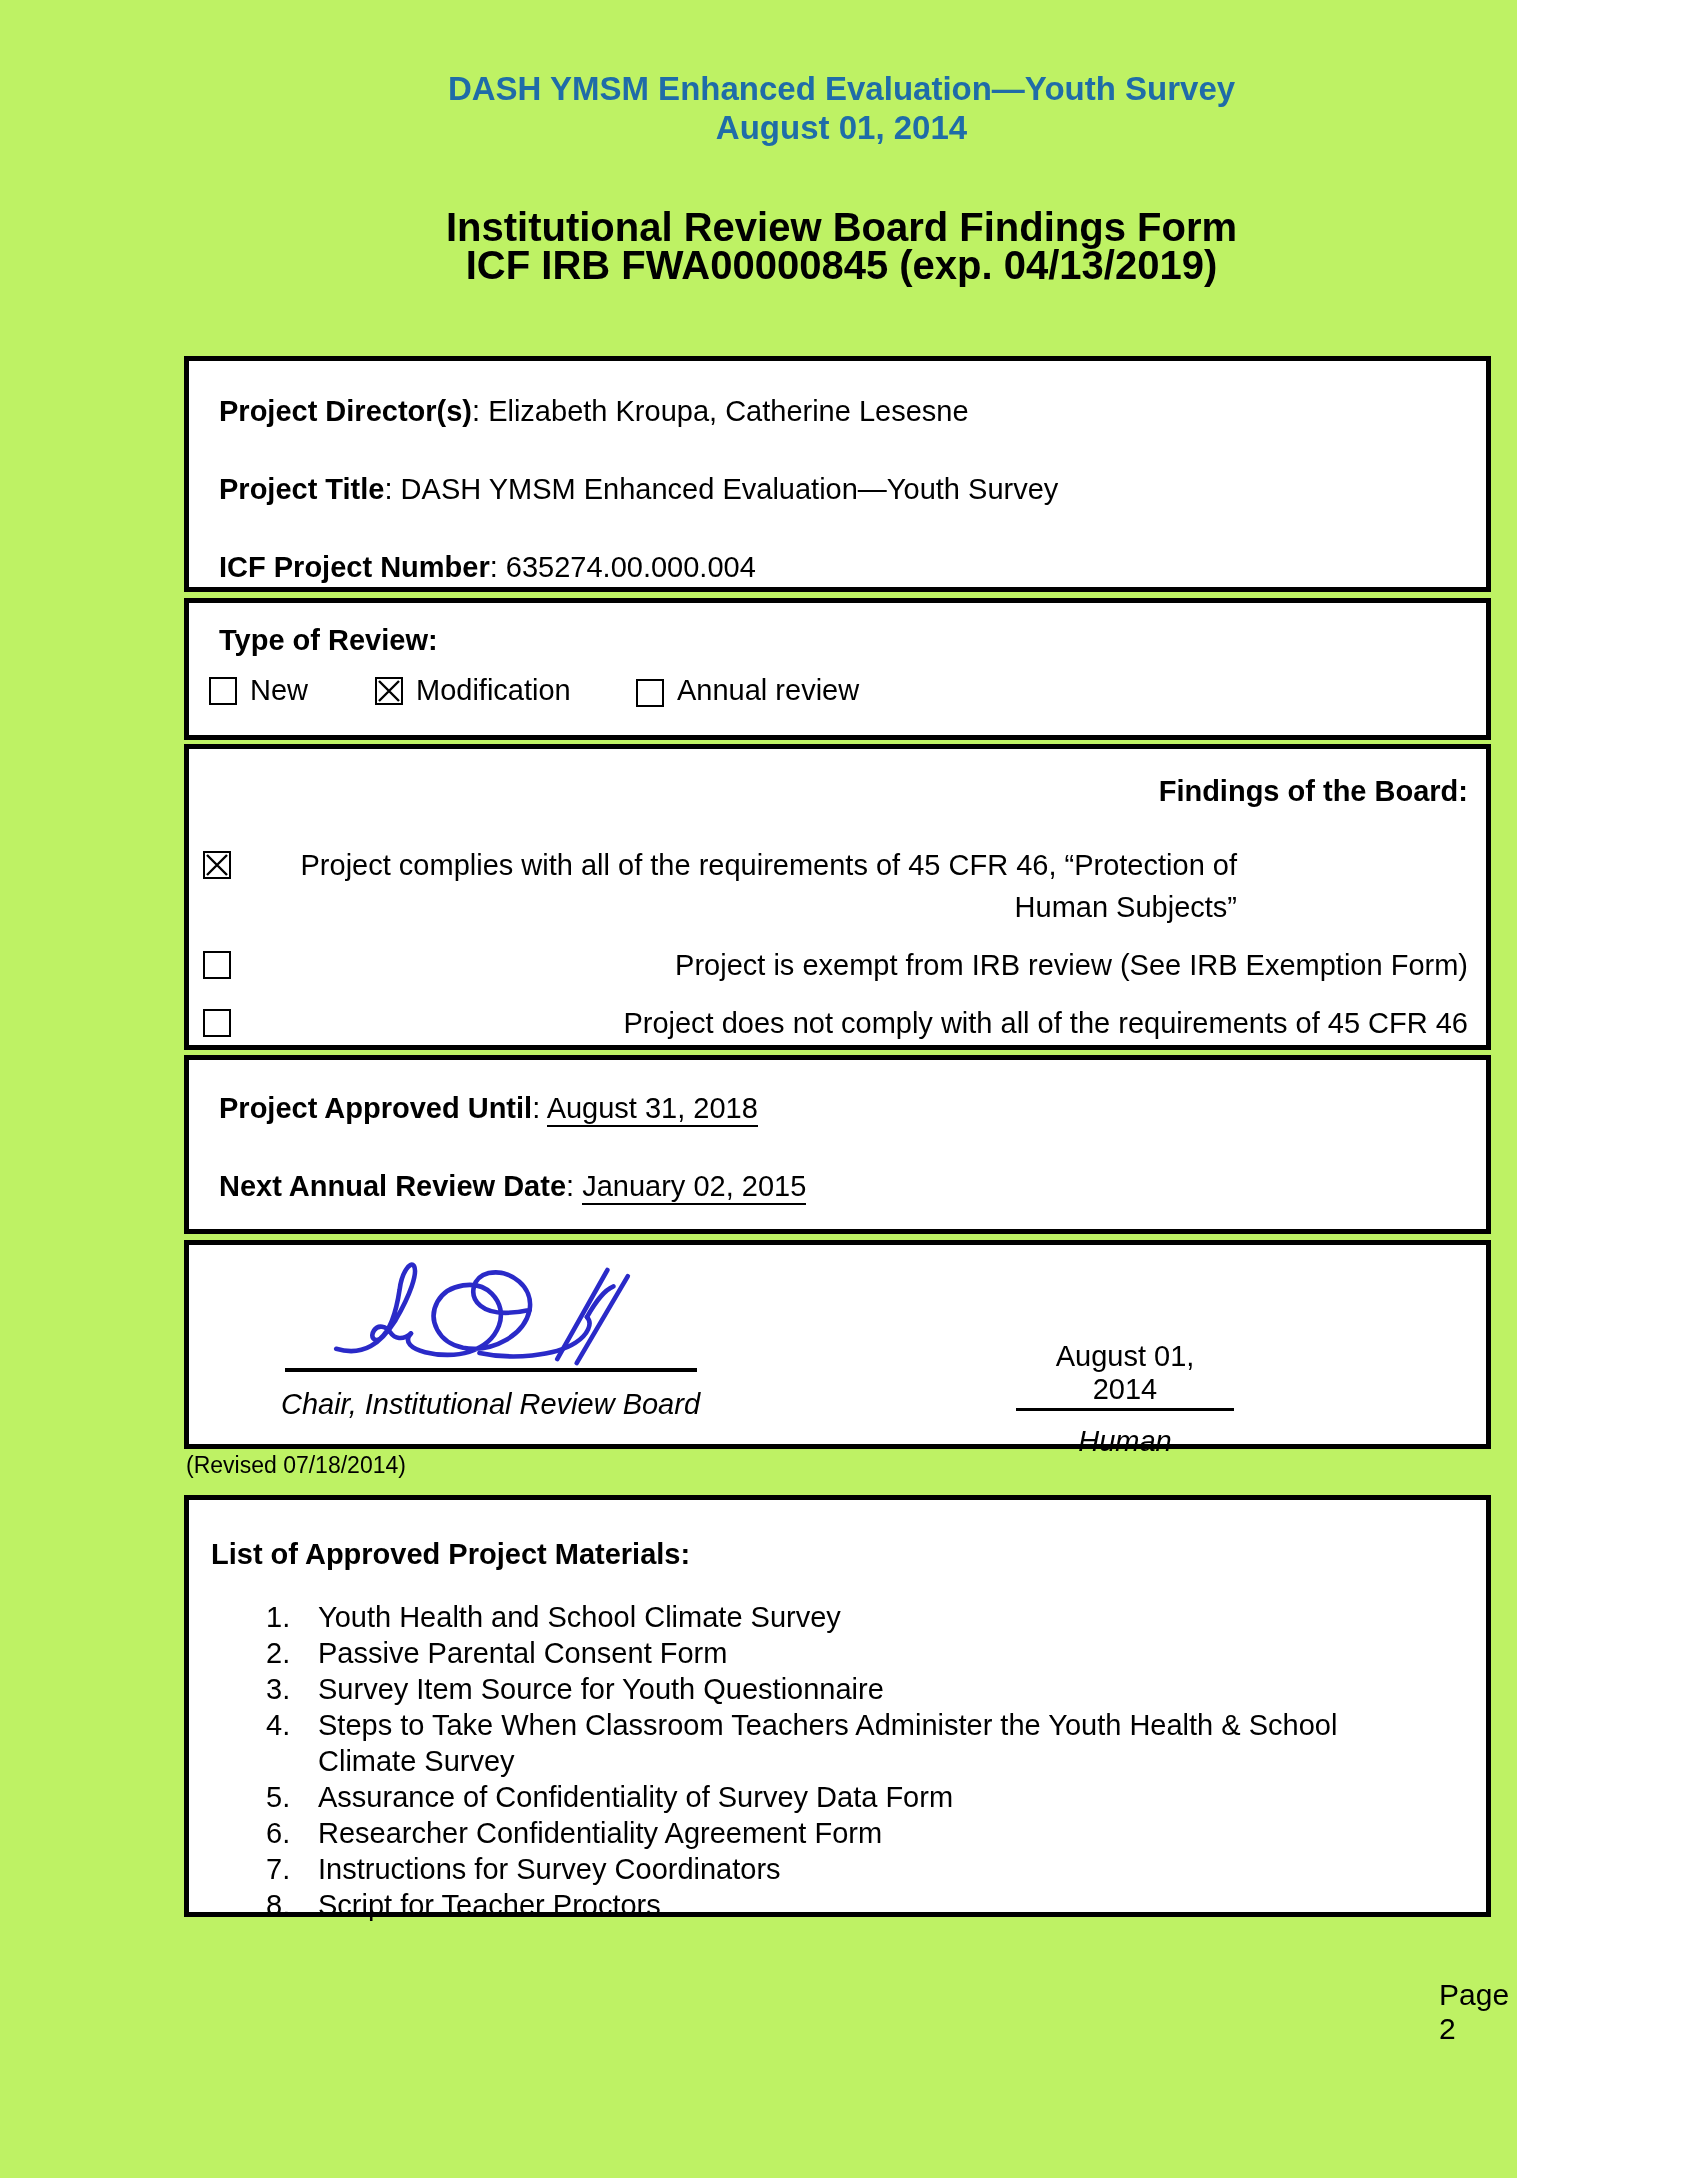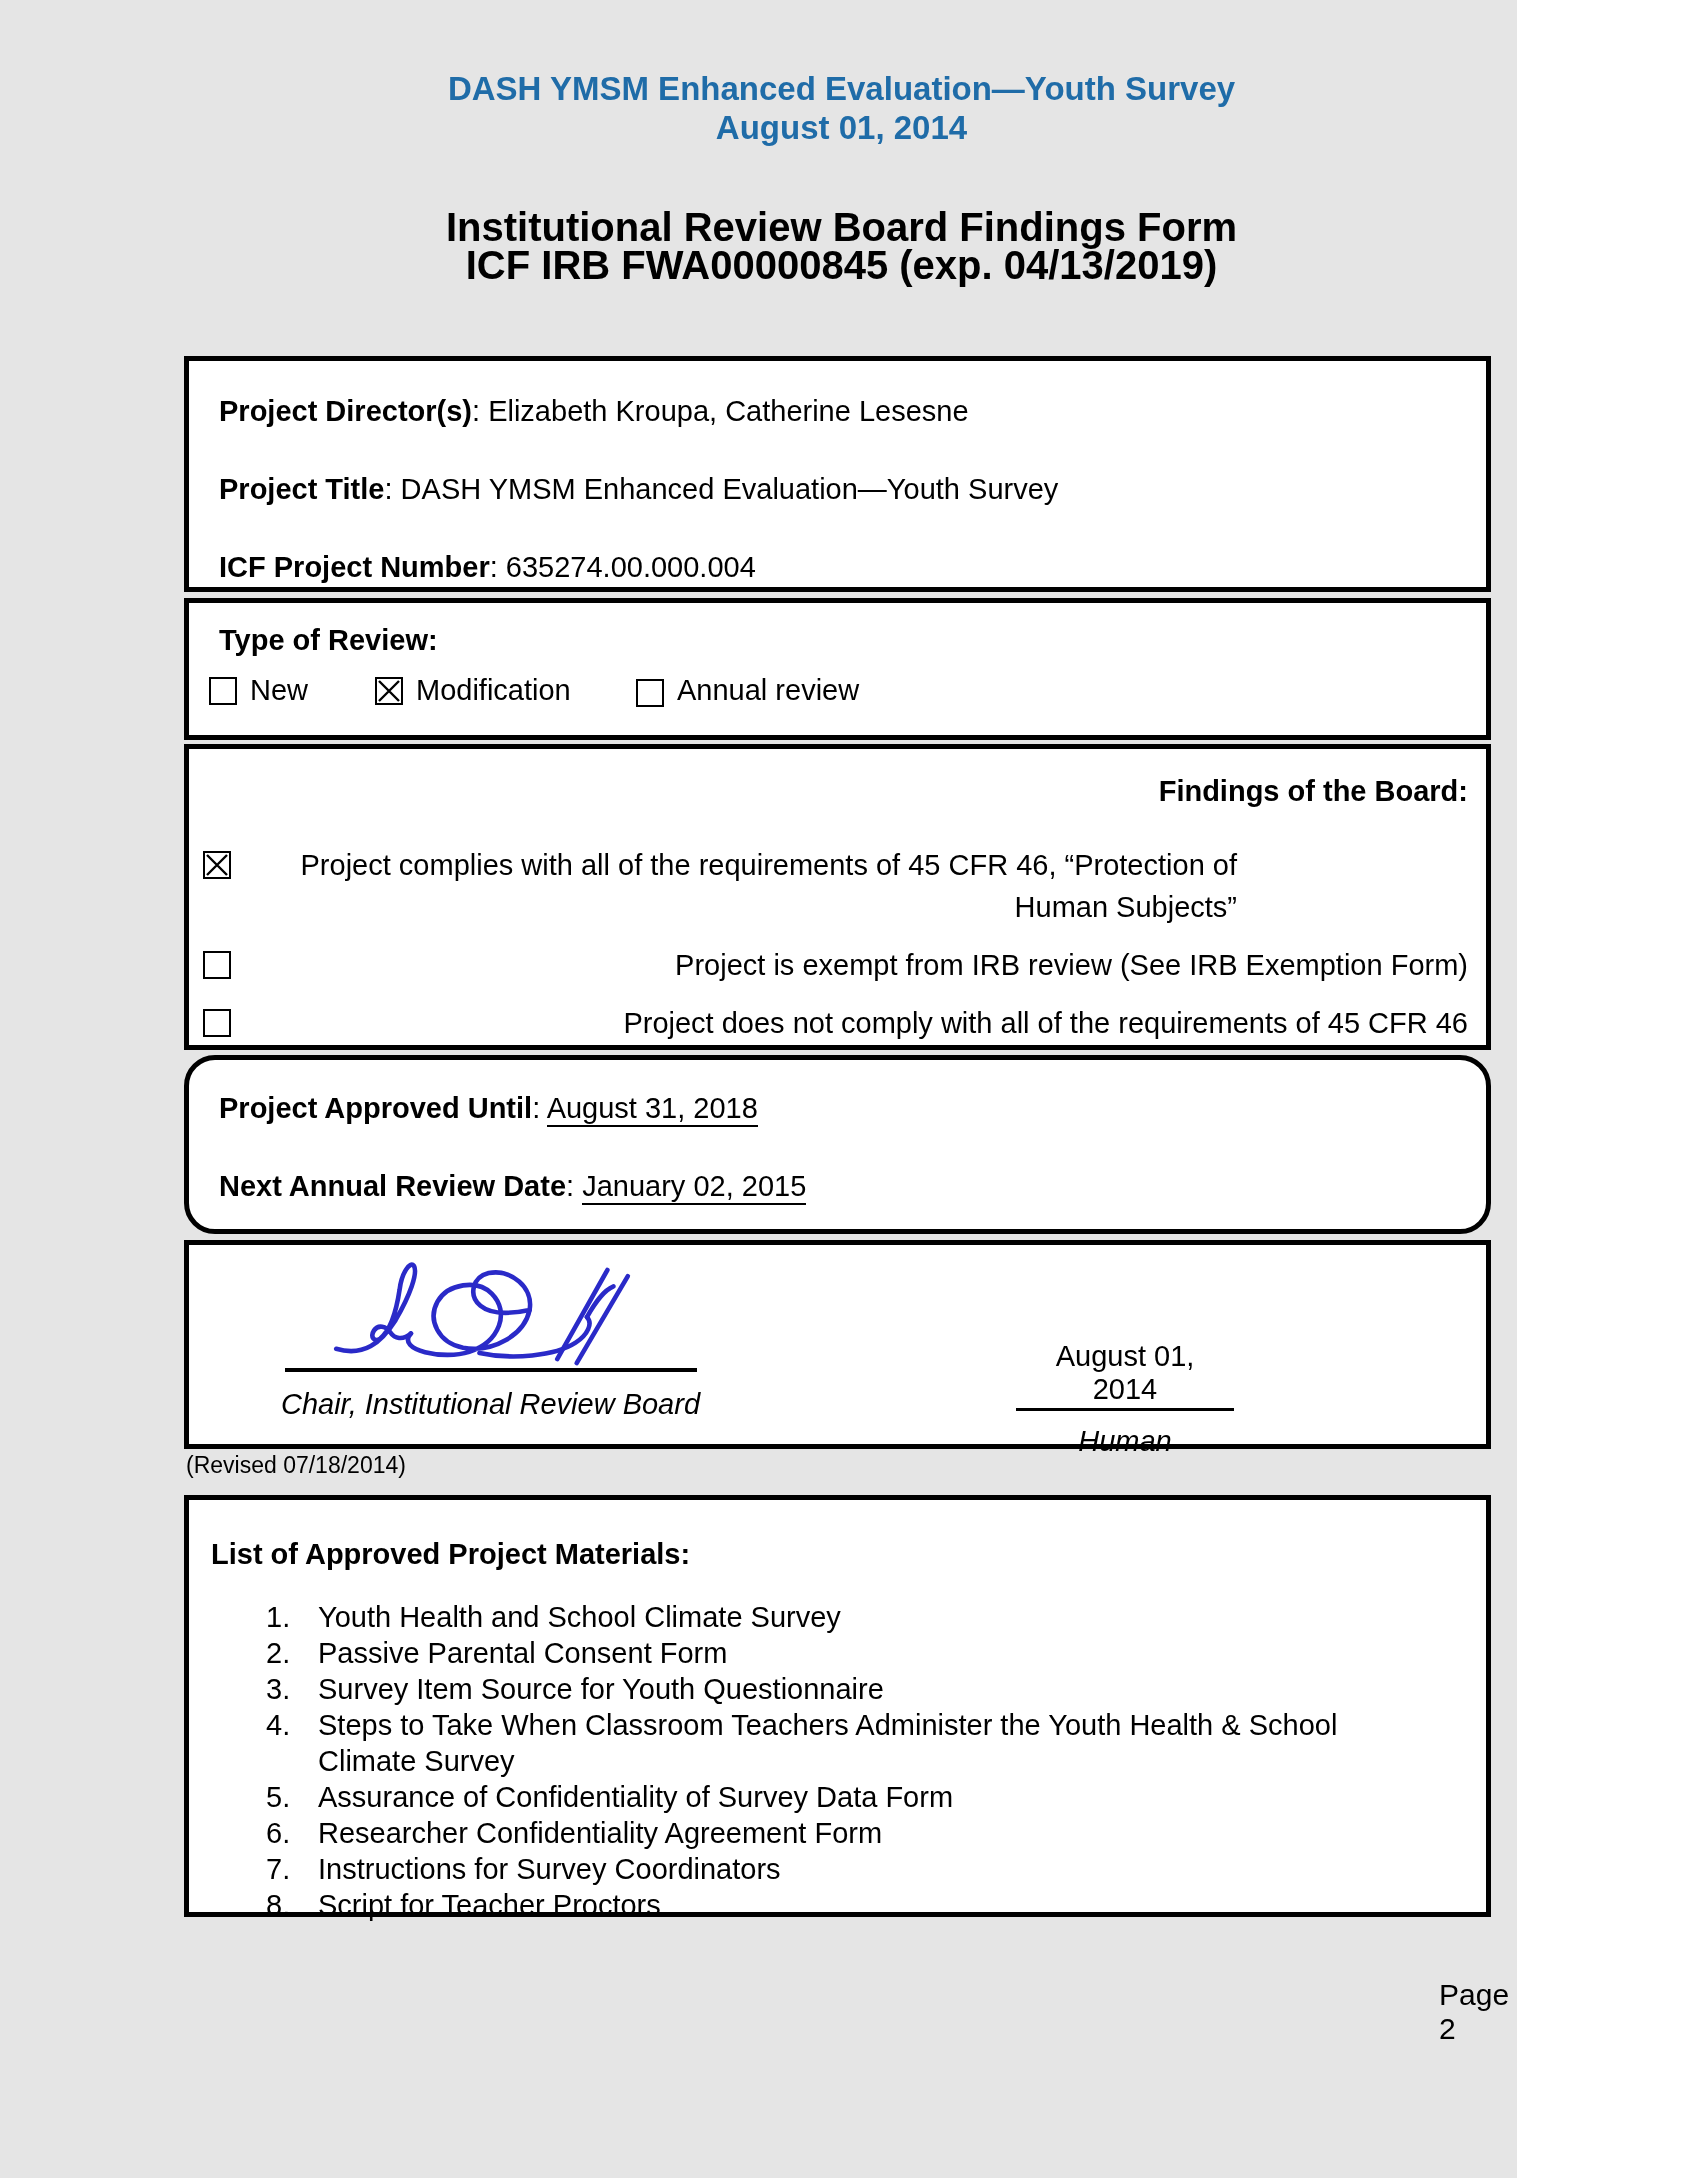--- a/index.html
+++ b/index.html
@@ -1,19 +1,19 @@
 <!DOCTYPE html>
 <html><head>
 <meta charset="utf-8">
 <style>
   html,body{margin:0;padding:0;background:#ffffff;}
   .page{
     position:relative;
     width:1517px;height:2178px;
-    background:#e5e5e5;
+    background:#bef264;
     font-family:"Liberation Sans","DejaVu Sans",sans-serif;
     color:#000;
     overflow:hidden;
   }
   
   .doc-header{
     position:absolute;top:69px;left:0;width:1683px;
     text-align:center;color:#1F6CA8;
     font-size:33px;line-height:39px;font-weight:600;
   }
@@ -26,21 +26,21 @@
   
   .box{
     position:absolute;left:184px;width:1307px;
     border:5px solid #000;background:#fff;
     box-sizing:border-box;
     font-size:29px;
   }
   .box1{top:356px;height:236px;padding:33px 18px 0 14px;}
   .box2{top:598px;height:142px;}
   .box3{top:744px;height:306px;padding:26px 18px 0 14px;text-align:right;}
-  .box4{top:1055px;height:179px;padding:31px 18px 0 14px;border-radius:31px;}
+  .box4{top:1055px;height:179px;padding:31px 18px 0 14px;}
   .box5{top:1240px;height:209px;}
   .box6{top:1495px;height:422px;padding:38px 18px 0 6px;}
 
   .b-label{font-weight:bold;margin-left:16px;}
   .info-row{line-height:34px;margin-bottom:44px;white-space:nowrap;}
   .underlined{border-bottom:2px solid #000;padding-bottom:1px;}
 
   
   .checkbox{
     display:inline-block;width:24px;height:24px;

